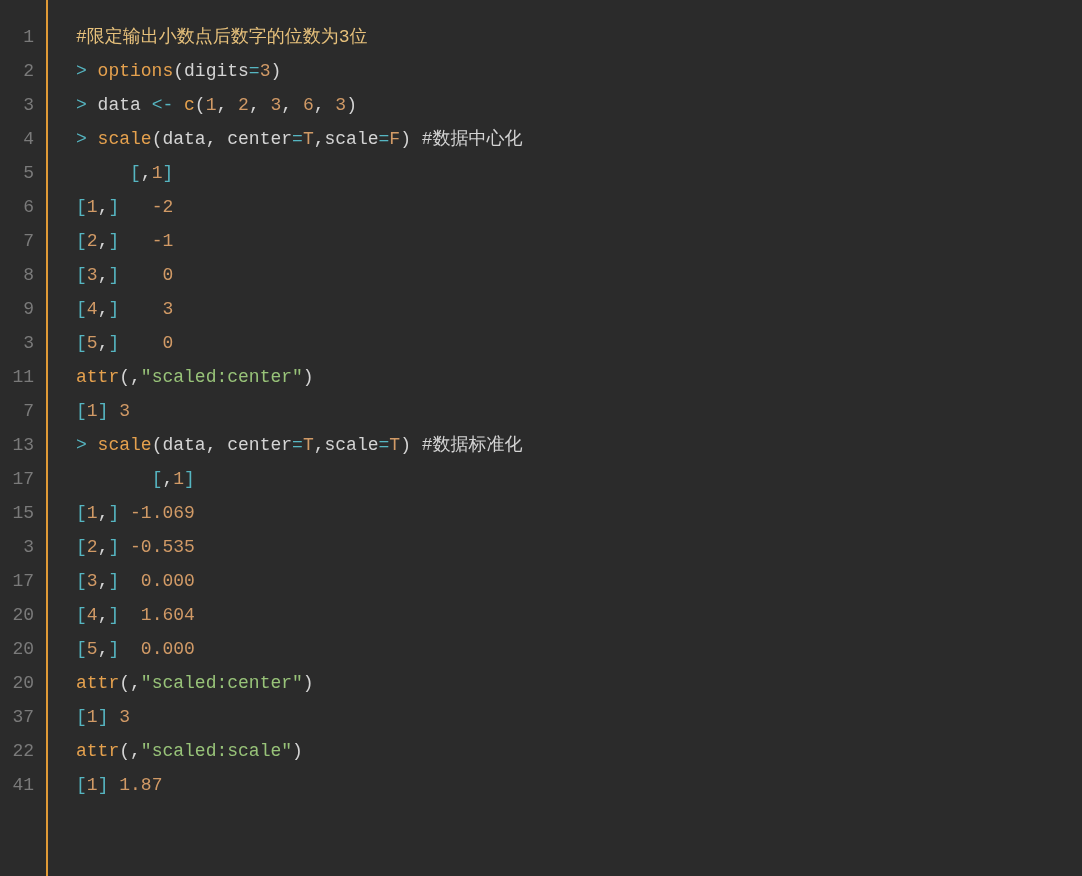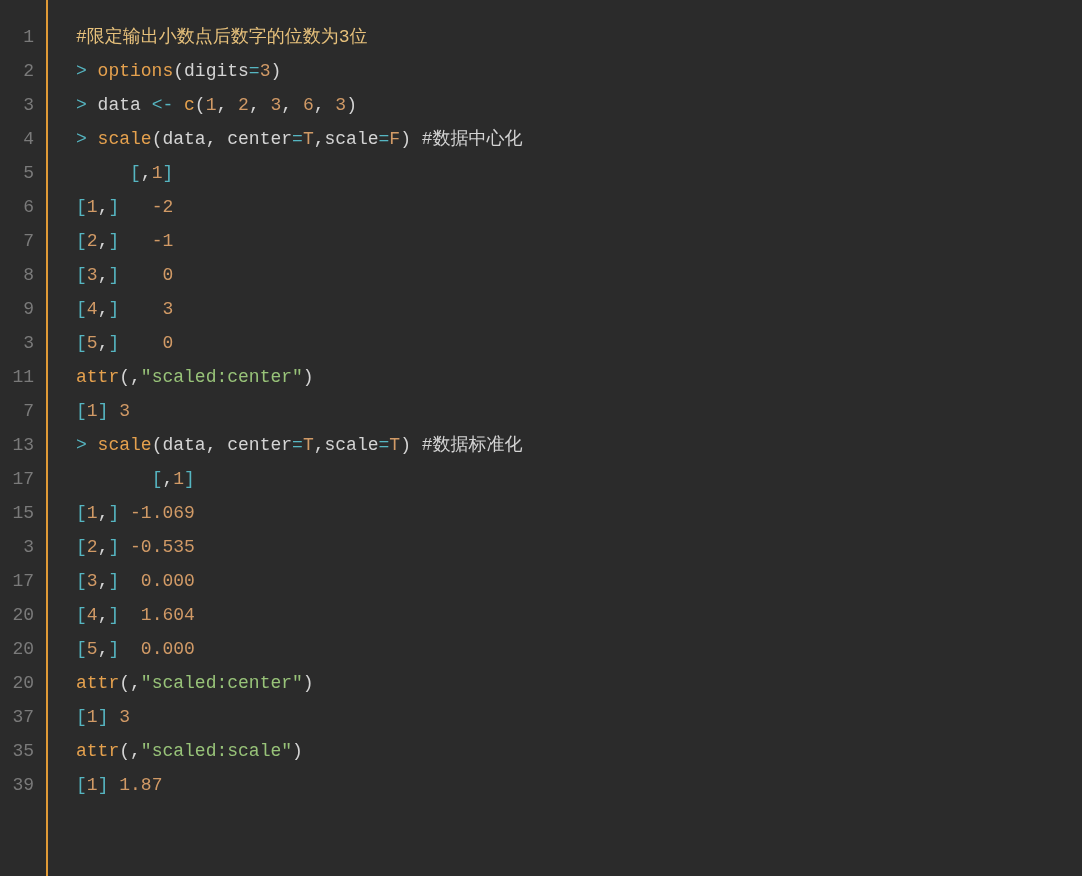--- a/index.html
+++ b/index.html
@@ -66,17 +66,17 @@
       <div>7</div>
       <div>13</div>
       <div>17</div>
       <div>15</div>
       <div>3</div>
       <div>17</div>
       <div>20</div>
       <div>20</div>
       <div>20</div>
       <div>37</div>
-      <div>35</div>
-      <div>39</div>
+      <div>22</div>
+      <div>41</div>
     </div>
   <div class="code" id="code"><div class="code-line"><span class="c-comment">#限定输出小数点后数字的位数为3位</span></div><div class="code-line"><span class="c-opgt">&gt; </span><span class="c-fn">options</span><span class="c-default">(digits</span><span class="c-turq">=</span><span class="c-num">3</span><span class="c-default">)</span></div><div class="code-line"><span class="c-opgt">&gt; </span><span class="c-default">data </span><span class="c-turq">&lt;- </span><span class="c-fn">c</span><span class="c-default">(</span><span class="c-num">1</span><span class="c-default">, </span><span class="c-num">2</span><span class="c-default">, </span><span class="c-num">3</span><span class="c-default">, </span><span class="c-num">6</span><span class="c-default">, </span><span class="c-num">3</span><span class="c-default">)</span></div><div class="code-line"><span class="c-opgt">&gt; </span><span class="c-fn">scale</span><span class="c-default">(data, center</span><span class="c-turq">=</span><span class="c-num">T</span><span class="c-default">,scale</span><span class="c-turq">=</span><span class="c-num">F</span><span class="c-default">) </span><span class="c-default">#数据中心化</span></div><div class="code-line"><span class="c-default">     </span><span class="c-turq">[</span><span class="c-default">,</span><span class="c-num">1</span><span class="c-turq">]</span></div><div class="code-line"><span class="c-turq">[</span><span class="c-num">1</span><span class="c-default">,</span><span class="c-turq">]</span><span class="c-default">   </span><span class="c-num">-2</span></div><div class="code-line"><span class="c-turq">[</span><span class="c-num">2</span><span class="c-default">,</span><span class="c-turq">]</span><span class="c-default">   </span><span class="c-num">-1</span></div><div class="code-line"><span class="c-turq">[</span><span class="c-num">3</span><span class="c-default">,</span><span class="c-turq">]</span><span class="c-default">    </span><span class="c-num">0</span></div><div class="code-line"><span class="c-turq">[</span><span class="c-num">4</span><span class="c-default">,</span><span class="c-turq">]</span><span class="c-default">    </span><span class="c-num">3</span></div><div class="code-line"><span class="c-turq">[</span><span class="c-num">5</span><span class="c-default">,</span><span class="c-turq">]</span><span class="c-default">    </span><span class="c-num">0</span></div><div class="code-line"><span class="c-fn">attr</span><span class="c-default">(,</span><span class="c-str">"scaled:center"</span><span class="c-default">)</span></div><div class="code-line"><span class="c-turq">[</span><span class="c-num">1</span><span class="c-turq">]</span><span class="c-default"> </span><span class="c-num">3</span></div><div class="code-line"><span class="c-opgt">&gt; </span><span class="c-fn">scale</span><span class="c-default">(data, center</span><span class="c-turq">=</span><span class="c-num">T</span><span class="c-default">,scale</span><span class="c-turq">=</span><span class="c-num">T</span><span class="c-default">) </span><span class="c-default">#数据标准化</span></div><div class="code-line"><span class="c-default">       </span><span class="c-turq">[</span><span class="c-default">,</span><span class="c-num">1</span><span class="c-turq">]</span></div><div class="code-line"><span class="c-turq">[</span><span class="c-num">1</span><span class="c-default">,</span><span class="c-turq">]</span><span class="c-default"> </span><span class="c-num">-1.069</span></div><div class="code-line"><span class="c-turq">[</span><span class="c-num">2</span><span class="c-default">,</span><span class="c-turq">]</span><span class="c-default"> </span><span class="c-num">-0.535</span></div><div class="code-line"><span class="c-turq">[</span><span class="c-num">3</span><span class="c-default">,</span><span class="c-turq">]</span><span class="c-default">  </span><span class="c-num">0.000</span></div><div class="code-line"><span class="c-turq">[</span><span class="c-num">4</span><span class="c-default">,</span><span class="c-turq">]</span><span class="c-default">  </span><span class="c-num">1.604</span></div><div class="code-line"><span class="c-turq">[</span><span class="c-num">5</span><span class="c-default">,</span><span class="c-turq">]</span><span class="c-default">  </span><span class="c-num">0.000</span></div><div class="code-line"><span class="c-fn">attr</span><span class="c-default">(,</span><span class="c-str">"scaled:center"</span><span class="c-default">)</span></div><div class="code-line"><span class="c-turq">[</span><span class="c-num">1</span><span class="c-turq">]</span><span class="c-default"> </span><span class="c-num">3</span></div><div class="code-line"><span class="c-fn">attr</span><span class="c-default">(,</span><span class="c-str">"scaled:scale"</span><span class="c-default">)</span></div><div class="code-line"><span class="c-turq">[</span><span class="c-num">1</span><span class="c-turq">]</span><span class="c-default"> </span><span class="c-num">1.87</span></div></div>
 </div>
 
 </body></html>

